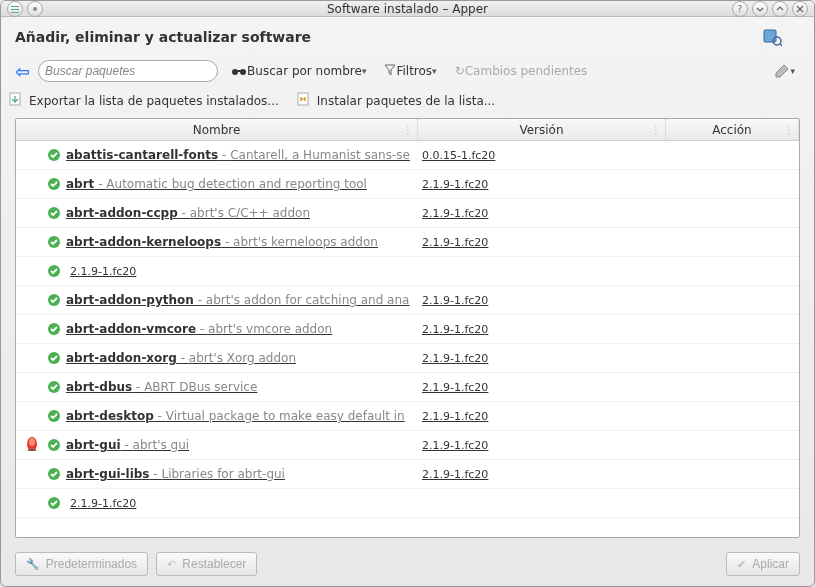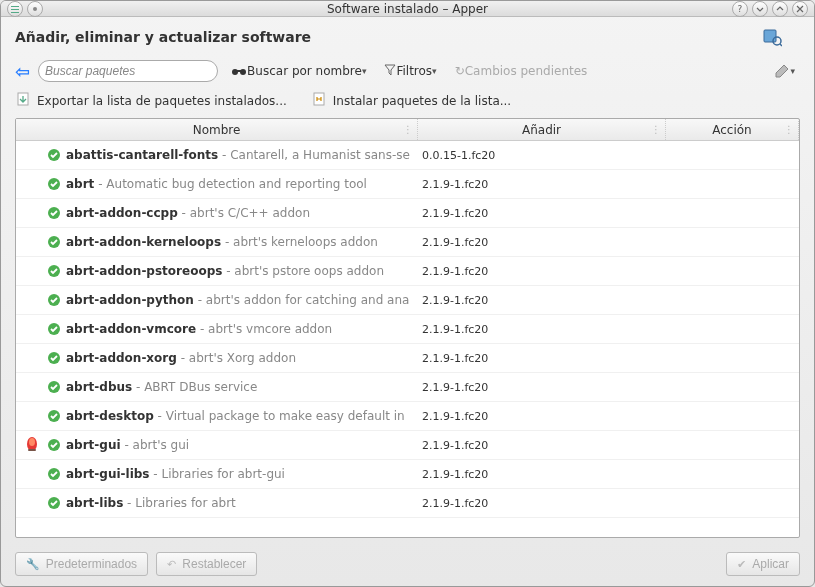--- a/index.html
+++ b/index.html
@@ -13,30 +13,30 @@
 .header-row { display: flex; align-items: center; padding: 10px 32px 8px 14px; }
 .header-row h1 { font-size: 14px; font-weight: bold; color: #333; }
 .settings-icon { margin-left: auto; width: 20px; height: 20px; cursor: default; }
 .toolbar { display: flex; align-items: center; padding: 4px 14px 6px 14px; gap: 8px; }
 .back-arrow { color: #2a7fff; font-size: 18px; font-weight: bold; cursor: default; }
 .search-box { width: 180px; height: 22px; border: 1px solid #aaa; border-radius: 11px; background: #fff; padding: 0 6px; font-size: 12px; font-style: italic; color: #888; }
 .search-box::placeholder { color: #888; font-style: italic; }
 .tool-btn { display: inline-flex; align-items: center; height: 24px; padding: 0 4px; border: 1px solid transparent; border-radius: 3px; cursor: default; color: #333; font-size: 12px; }
 .tool-btn.disabled { color: #aaa; }
 .tool-btn .chev { font-size: 9px; color: #555; }
-.toolbar2 { display: flex; align-items: center; padding: 2px 14px 8px 14px; gap: 24px; }
+.toolbar2 { display: flex; align-items: center; padding: 2px 14px 8px 6px; gap: 16px; }
 .link-btn { display: inline-flex; align-items: center; gap: 6px; font-size: 12px; color: #333; cursor: default; }
 .list-frame { margin: 0 14px 8px 14px; border: 1px solid #aaa; background: #fff; flex: 1; display: flex; flex-direction: column; border-radius: 2px; overflow: hidden; }
 .list-header { display: flex; background: linear-gradient(#f8f8f8,#eaeaea); border-bottom: 1px solid #ccc; height: 22px; }
 .list-header .col { display: flex; align-items: center; justify-content: center; font-size: 12px; color: #333; border-right: 1px dotted #ccc; position: relative; }
 .list-header .col .grip { position: absolute; right: 4px; color: #bbb; font-size: 10px; }
 .col-name { flex: 0 0 402px; }
 .col-ver { flex: 0 0 248px; }
 .col-act { flex: 1; }
-.list-body { flex: 1; overflow-y: scroll; }
+.list-body { flex: 1; overflow-y: scroll; text-decoration: underline; }
 .row { display: flex; align-items: center; height: 29px; border-bottom: 1px solid #f0f0f0; padding-left: 6px; }
 .row .alert { width: 20px; display: flex; justify-content: center; }
 .row .check { width: 24px; display: flex; justify-content: center; align-items: center; }
 .row .pkg { flex: 0 0 352px; overflow: hidden; white-space: nowrap; text-overflow: clip; font-size: 12px; color: #333; }
 .row .pkg .name { font-weight: bold; color: #333; }
 .row .pkg .sep { color: #888; }
 .row .pkg .desc { color: #888; }
 .row .ver { flex: 0 0 248px; font-size: 11px; color: #333; padding-left: 4px; }
 .green-check svg { width: 14px; height: 14px; }
 .alert-icon svg { width: 16px; height: 16px; }
@@ -158,21 +158,21 @@
     </span>
   </div>
 
   <div class="list-frame">
     <div class="list-header">
       <div class="col col-name">
           <span>Nombre</span>
           <span class="grip">⋮</span>
         </div>
       <div class="col col-ver">
-          <span>Añadir</span>
+          <span>Versión</span>
           <span class="grip">⋮</span>
         </div>
       <div class="col col-act">
           <span>Acción</span>
           <span class="grip">⋮</span>
         </div>
     </div>
     <div class="list-body" id="list-body">
         <div class="row">
           <div class="alert"></div>
@@ -219,21 +219,20 @@
           <div class="ver">2.1.9-1.fc20</div>
         </div>
         <div class="row">
           <div class="alert"></div>
           <div class="check green-check">
             <svg viewBox="0 0 14 14">
               <circle cx="7" cy="7" r="6" fill="#4caf50"></circle>
               <path d="M4 7 L6 9 L10 5" stroke="#fff" stroke-width="1.8" fill="none"></path>
             </svg>
           </div>
-          <div class="pkg"><span class="name">abrt-addon-pstoreoops</span><span class="sep"> - </span><span class="desc">abrt's pstore oops addon</span></div>
           <div class="ver">2.1.9-1.fc20</div>
         </div>
         <div class="row">
           <div class="alert"></div>
           <div class="check green-check">
             <svg viewBox="0 0 14 14">
               <circle cx="7" cy="7" r="6" fill="#4caf50"></circle>
               <path d="M4 7 L6 9 L10 5" stroke="#fff" stroke-width="1.8" fill="none"></path>
             </svg>
           </div>
@@ -313,21 +312,20 @@
           <div class="ver">2.1.9-1.fc20</div>
         </div>
         <div class="row">
           <div class="alert"></div>
           <div class="check green-check">
             <svg viewBox="0 0 14 14">
               <circle cx="7" cy="7" r="6" fill="#4caf50"></circle>
               <path d="M4 7 L6 9 L10 5" stroke="#fff" stroke-width="1.8" fill="none"></path>
             </svg>
           </div>
-          <div class="pkg"><span class="name">abrt-libs</span><span class="sep"> - </span><span class="desc">Libraries for abrt</span></div>
           <div class="ver">2.1.9-1.fc20</div>
         </div>
       </div>
   </div>
 
   <div class="footer">
     <button class="btn">
       <span class="icn">🔧</span>
       <span>Predeterminados</span>
     </button>

